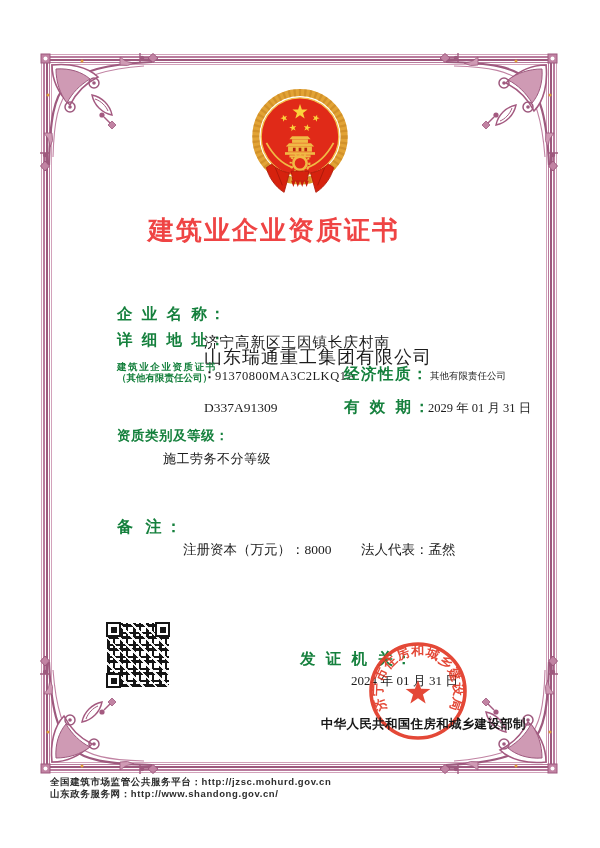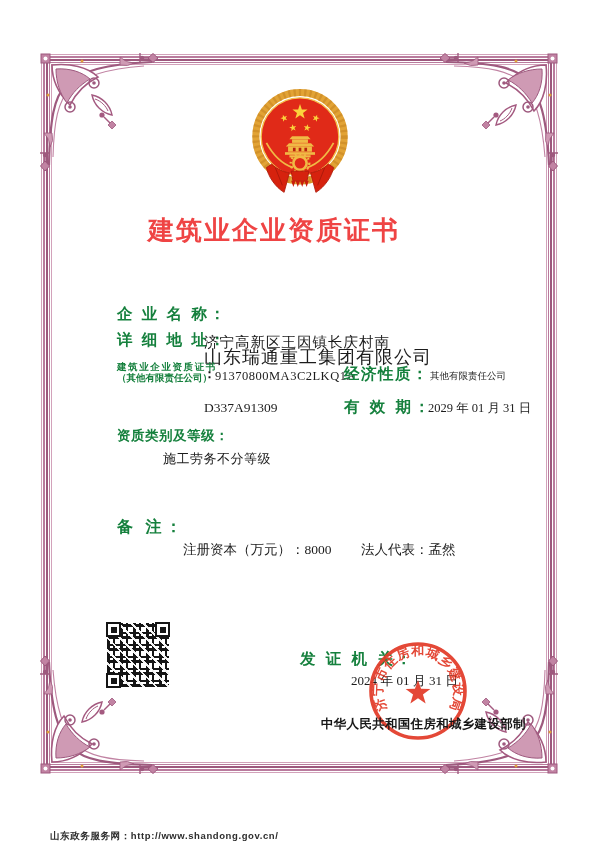--- a/index.html
+++ b/index.html
@@ -190,15 +190,16 @@
       <path id="sealArc" d="M 20.8 70 A 36 36 0 1 1 83.2 70" fill="none"></path>
     </defs>
     <text font-size="13" font-weight="bold" fill="#e23b28" font-family="Liberation Sans, sans-serif">
       <textPath href="#sealArc" startOffset="0" textLength="150" lengthAdjust="spacing">济宁市住房和城乡建设局</textPath>
     </text>
     <polygon fill="#e23b28" points="52,41 55.06,49.79 64.36,49.98 56.95,55.61 59.64,64.52 52,59.2 44.36,64.52 47.05,55.61 39.64,49.98 48.94,49.79"></polygon>
   </svg>
 
   <div class="madeby">中华人民共和国住房和城乡建设部制</div>
 
-  <div class="foot" style="top:788px;margin-top:42px;">山东政务服务网：http://www.shandong.gov.cn/</div>
+  <div class="foot" style="top:776px;">全国建筑市场监管公共服务平台：http://jzsc.mohurd.gov.cn</div>
+  <div class="foot" style="top:788px;">山东政务服务网：http://www.shandong.gov.cn/</div>
 
 </div>
 
 </body></html>

